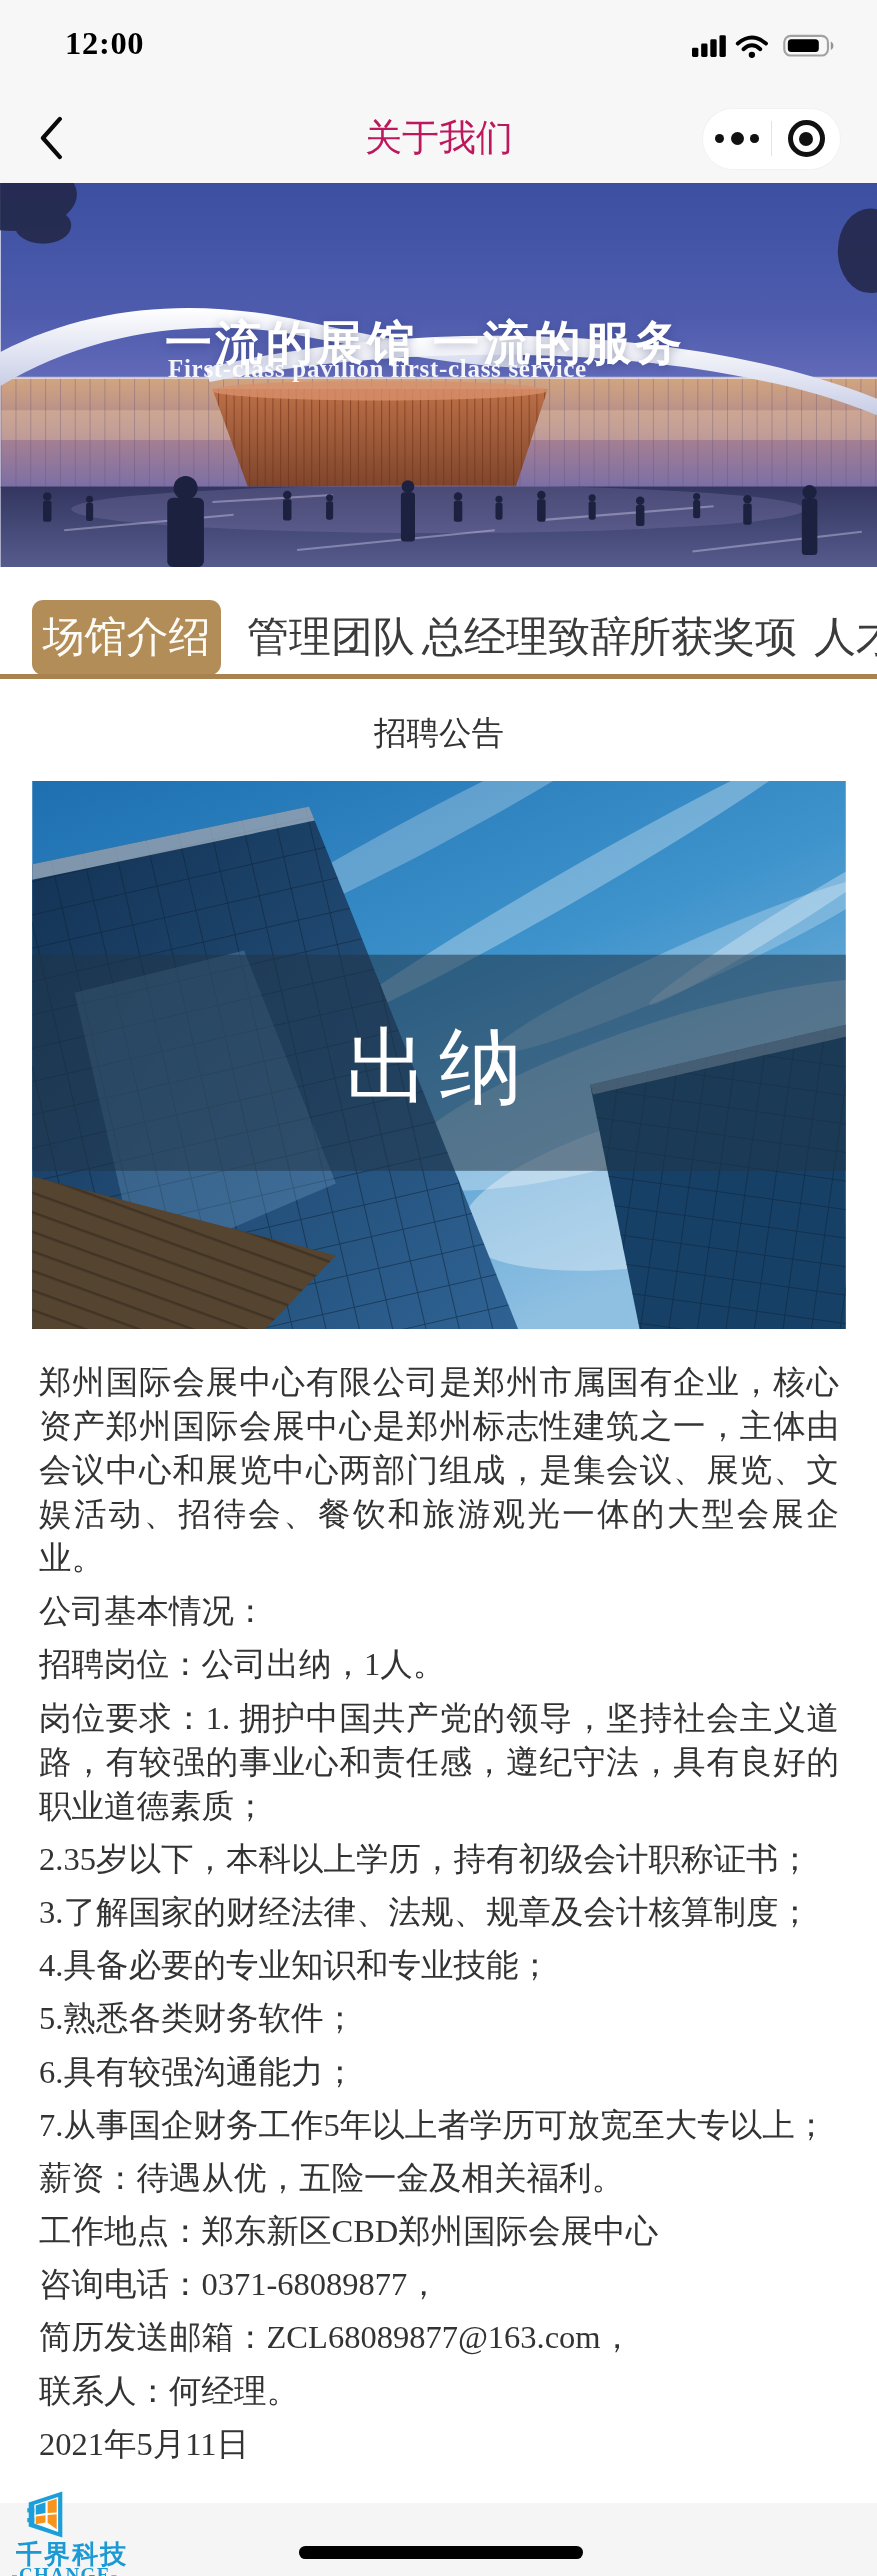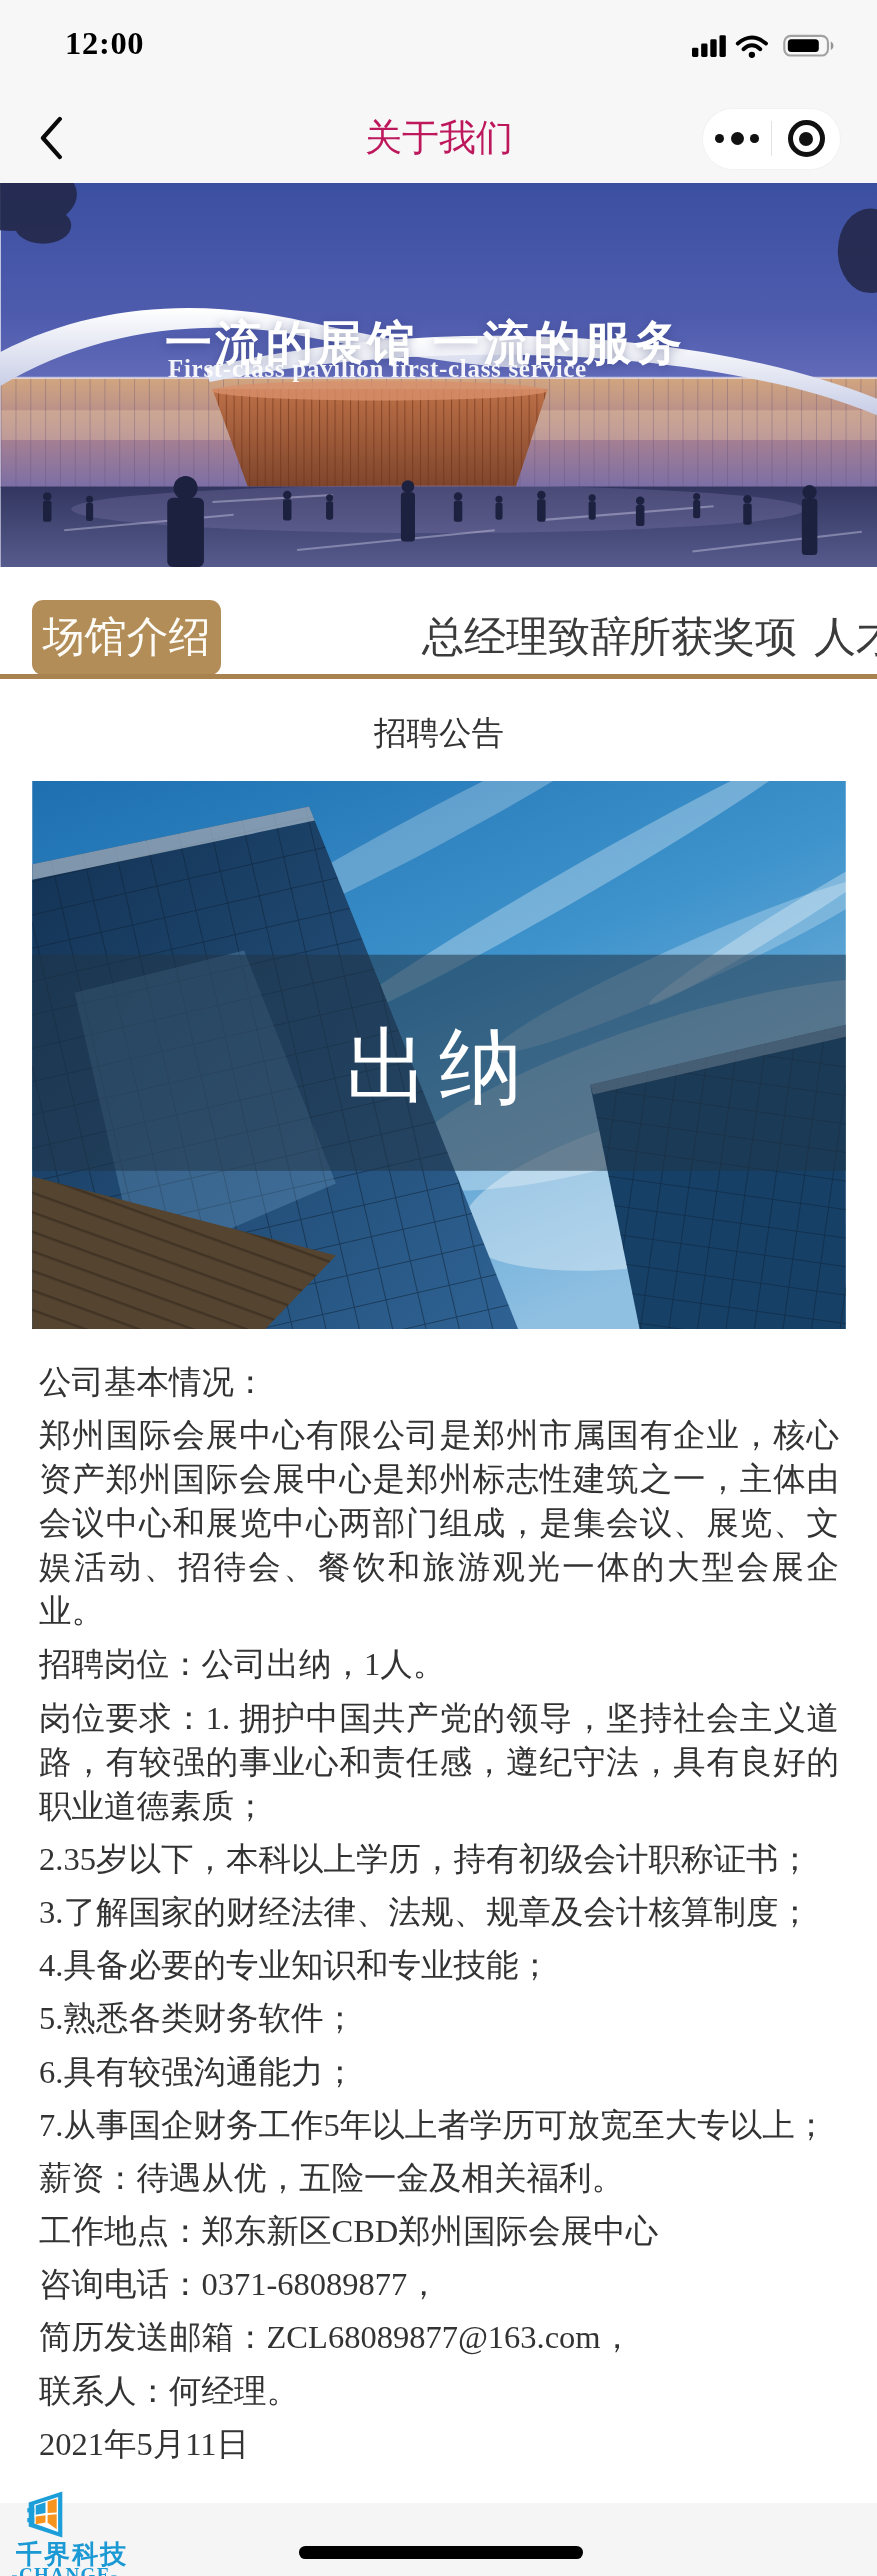--- a/index.html
+++ b/index.html
@@ -207,20 +207,21 @@
         <ellipse cx="60" cy="60" rx="40" ry="26"></ellipse>
         <ellipse cx="1232" cy="96" rx="46" ry="60"></ellipse>
       </g>
     </svg>
     <div class="hero-title">一流的展馆 一流的服务</div>
     <div class="hero-sub">First-class pavilion first-class service</div>
   </div>
 
   <div class="tab-bar">
     <span class="tab active">场馆介绍</span>
+    <span class="tab t2">管理团队</span>
     <span class="tab t3">总经理致辞</span>
     <span class="tab t4">所获奖项</span>
     <span class="tab t5">人才招聘</span>
     <div class="tab-underline"></div>
   </div>
 
   <div class="page-heading">招聘公告</div>
 
   <div class="job-image">
     <svg width="814" height="548" viewBox="0 0 1152 776">
@@ -266,22 +267,22 @@
 
       <polygon points="0,560 430,672 330,776 0,776" fill="#55442f"></polygon>
       <polygon points="0,560 430,672 330,776 0,776" fill="url(#louver)"></polygon>
 
       <rect x="0" y="246" width="1152" height="306" fill="#213547" opacity="0.55"></rect>
       <text x="576" y="445" text-anchor="middle" font-size="118" font-weight="500" letter-spacing="14" fill="#ffffff">出纳</text>
     </svg>
   </div>
 
   <div class="article">
+    <p>郑州国际会展中心有限公司是郑州市属国有企业，核心资产郑州国际会展中心是郑州标志性建筑之一，主体由会议中心和展览中心两部门组成，是集会议、展览、文娱活动、招待会、餐饮和旅游观光一体的大型会展企业。</p>
     <p>公司基本情况：</p>
-    <p>郑州国际会展中心有限公司是郑州市属国有企业，核心资产郑州国际会展中心是郑州标志性建筑之一，主体由会议中心和展览中心两部门组成，是集会议、展览、文娱活动、招待会、餐饮和旅游观光一体的大型会展企业。</p>
     <p>招聘岗位：公司出纳，1人。</p>
     <p>岗位要求：1. 拥护中国共产党的领导，坚持社会主义道路，有较强的事业心和责任感，遵纪守法，具有良好的职业道德素质；</p>
     <p>2.35岁以下，本科以上学历，持有初级会计职称证书；</p>
     <p>3.了解国家的财经法律、法规、规章及会计核算制度；</p>
     <p>4.具备必要的专业知识和专业技能；</p>
     <p>5.熟悉各类财务软件；</p>
     <p>6.具有较强沟通能力；</p>
     <p>7.从事国企财务工作5年以上者学历可放宽至大专以上；</p>
     <p>薪资：待遇从优，五险一金及相关福利。</p>
     <p>工作地点：郑东新区CBD郑州国际会展中心</p>

